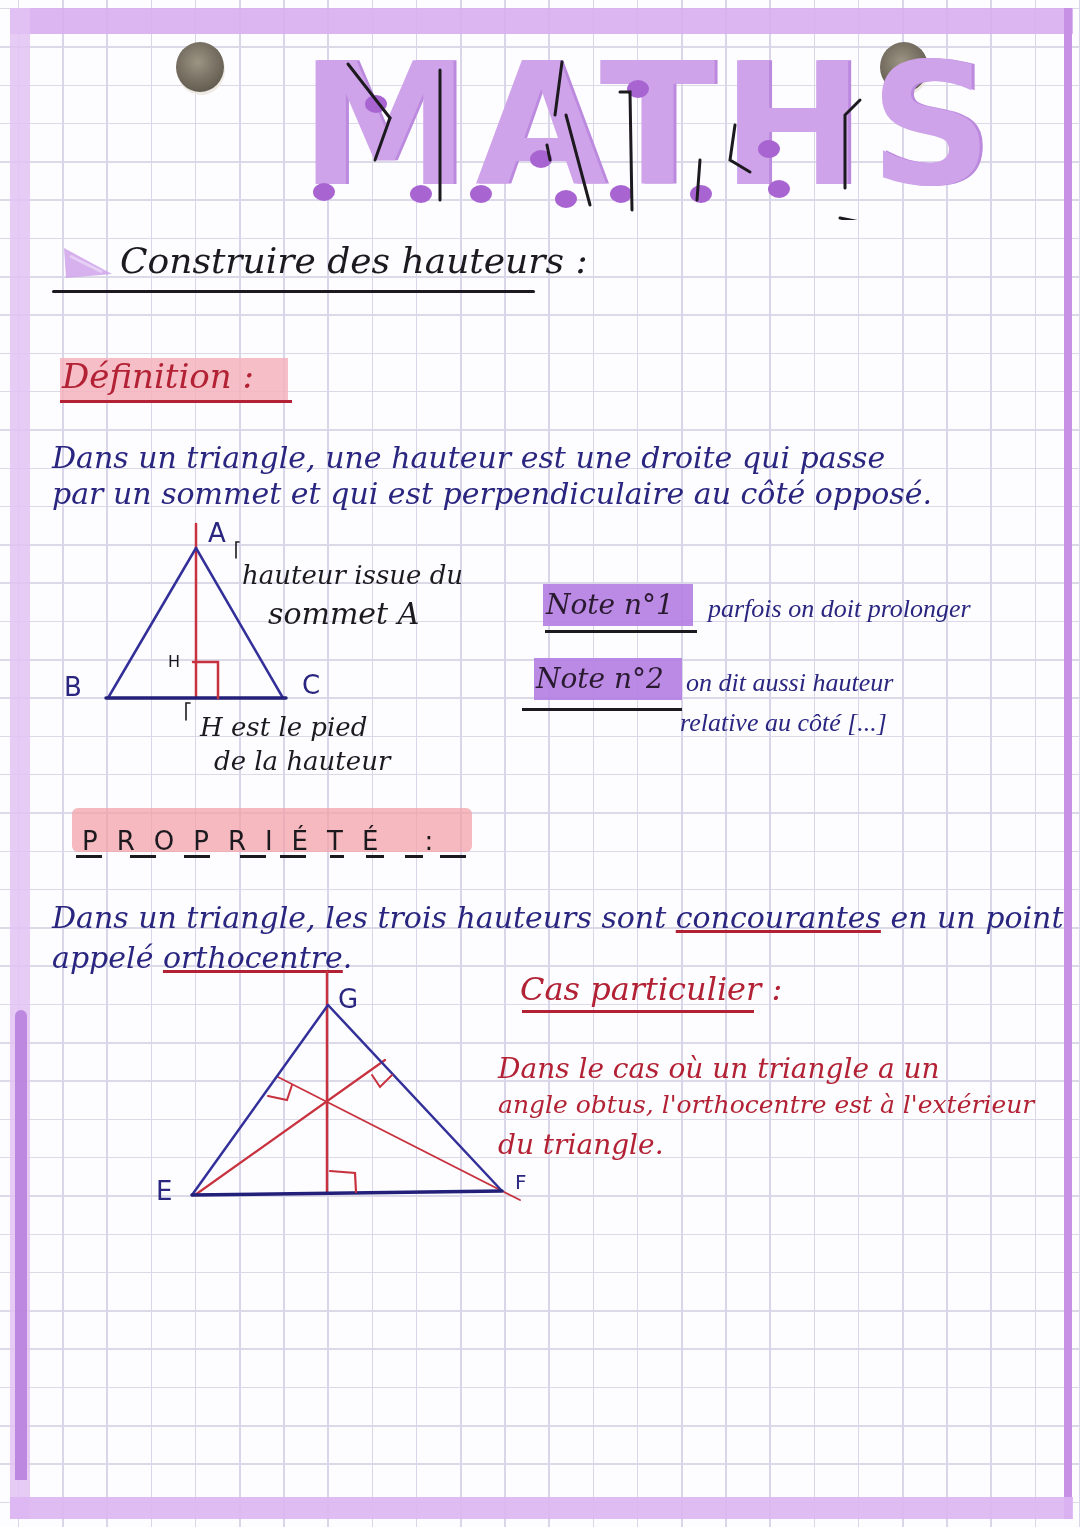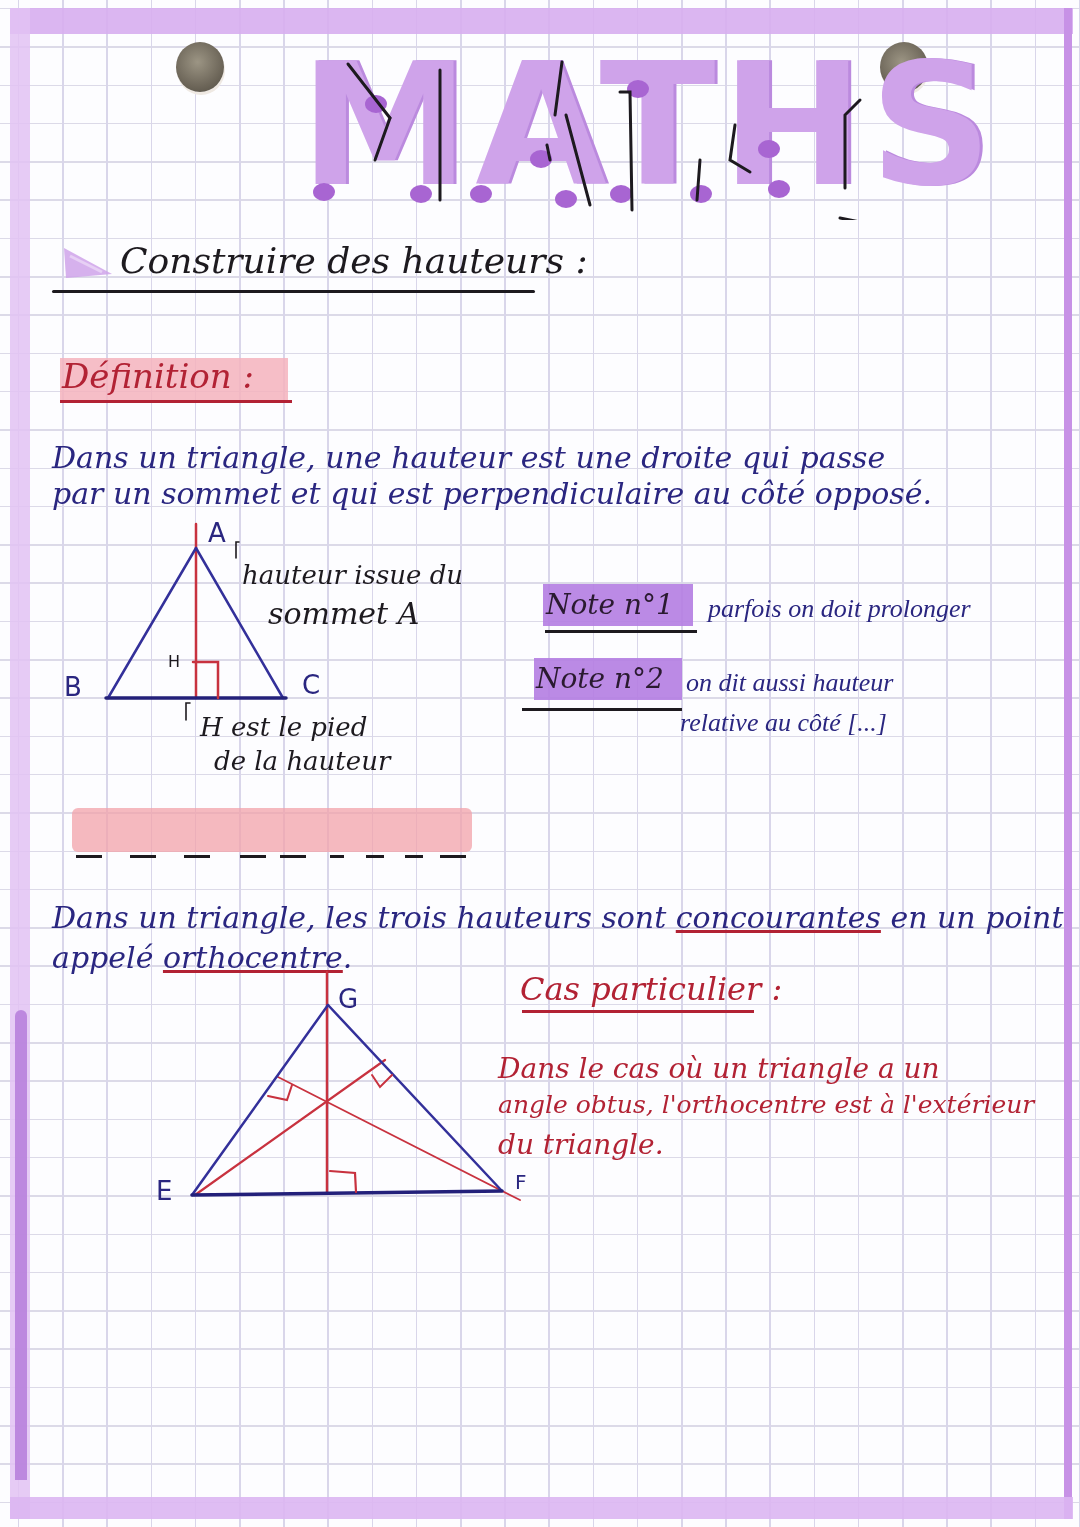--- a/index.html
+++ b/index.html
@@ -151,20 +151,21 @@
   <div class="note-rule" style="left:545px; top:630px; width:152px;"></div>
   <div class="hand ink-blue note-text" style="left:708px; top:594px;">parfois on doit prolonger</div>
 
   <div class="note-hl" style="left:534px; top:658px; width:148px; height:42px;"></div>
   <div class="hand note-label" style="left:536px; top:662px;">Note n°2</div>
   <div class="note-rule" style="left:522px; top:708px; width:160px;"></div>
   <div class="hand ink-blue note-text" style="left:680px; top:708px;">relative au côté [...]</div>
   <div class="hand ink-blue note-text" style="left:686px; top:668px;">on dit aussi hauteur</div>
 
   <div class="prop-hl"></div>
+  <div class="prop-label">PROPRIÉTÉ :</div>
   <div>
     <div class="prop-dash" style="left:76px;"></div>
     <div class="prop-dash" style="left:130px;"></div>
     <div class="prop-dash" style="left:184px;"></div>
     <div class="prop-dash" style="left:240px;"></div>
     <div class="prop-dash" style="left:280px;"></div>
     <div class="prop-dash" style="left:330px; width:14px;"></div>
     <div class="prop-dash" style="left:366px; width:18px;"></div>
     <div class="prop-dash" style="left:405px; width:18px;"></div>
     <div class="prop-dash" style="left:440px;"></div>

